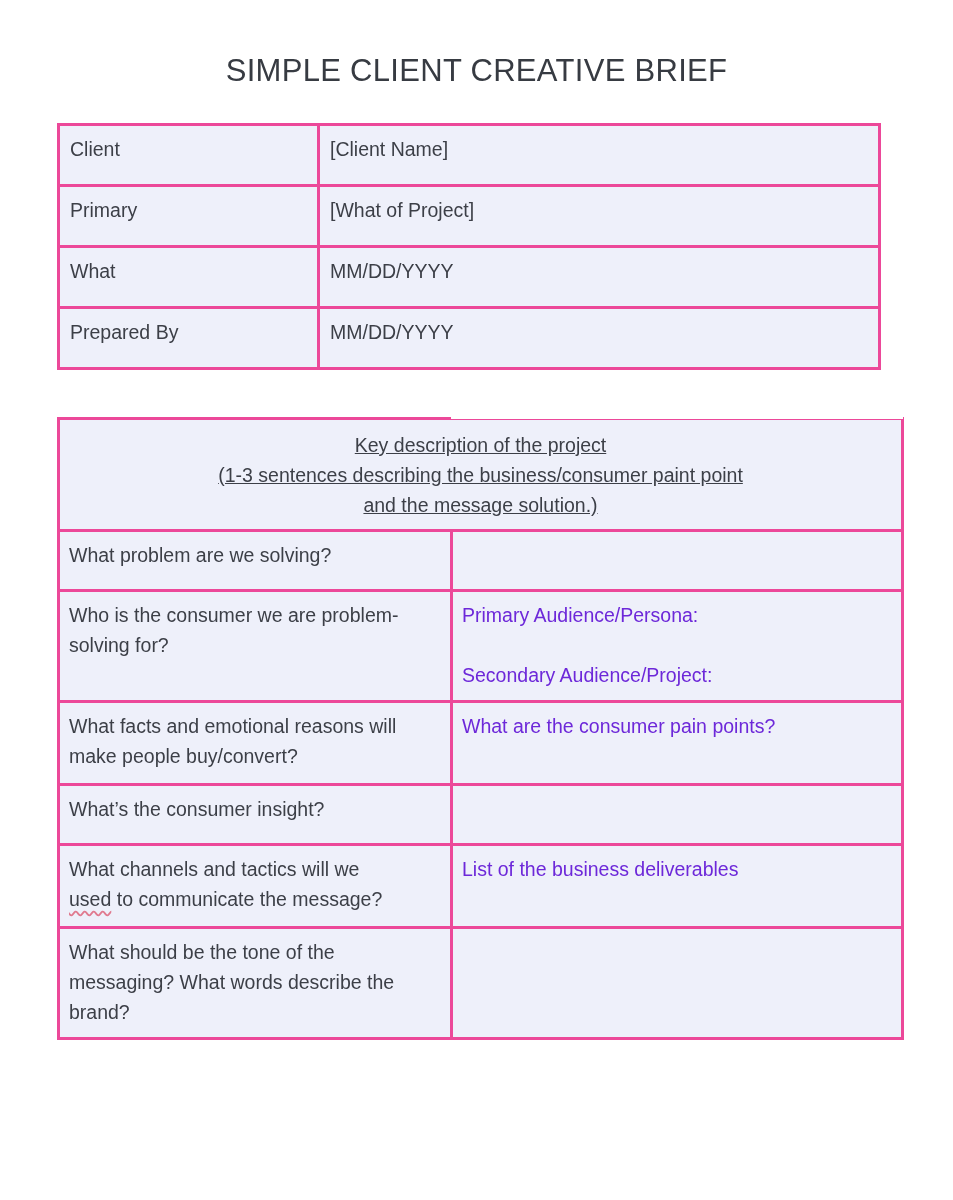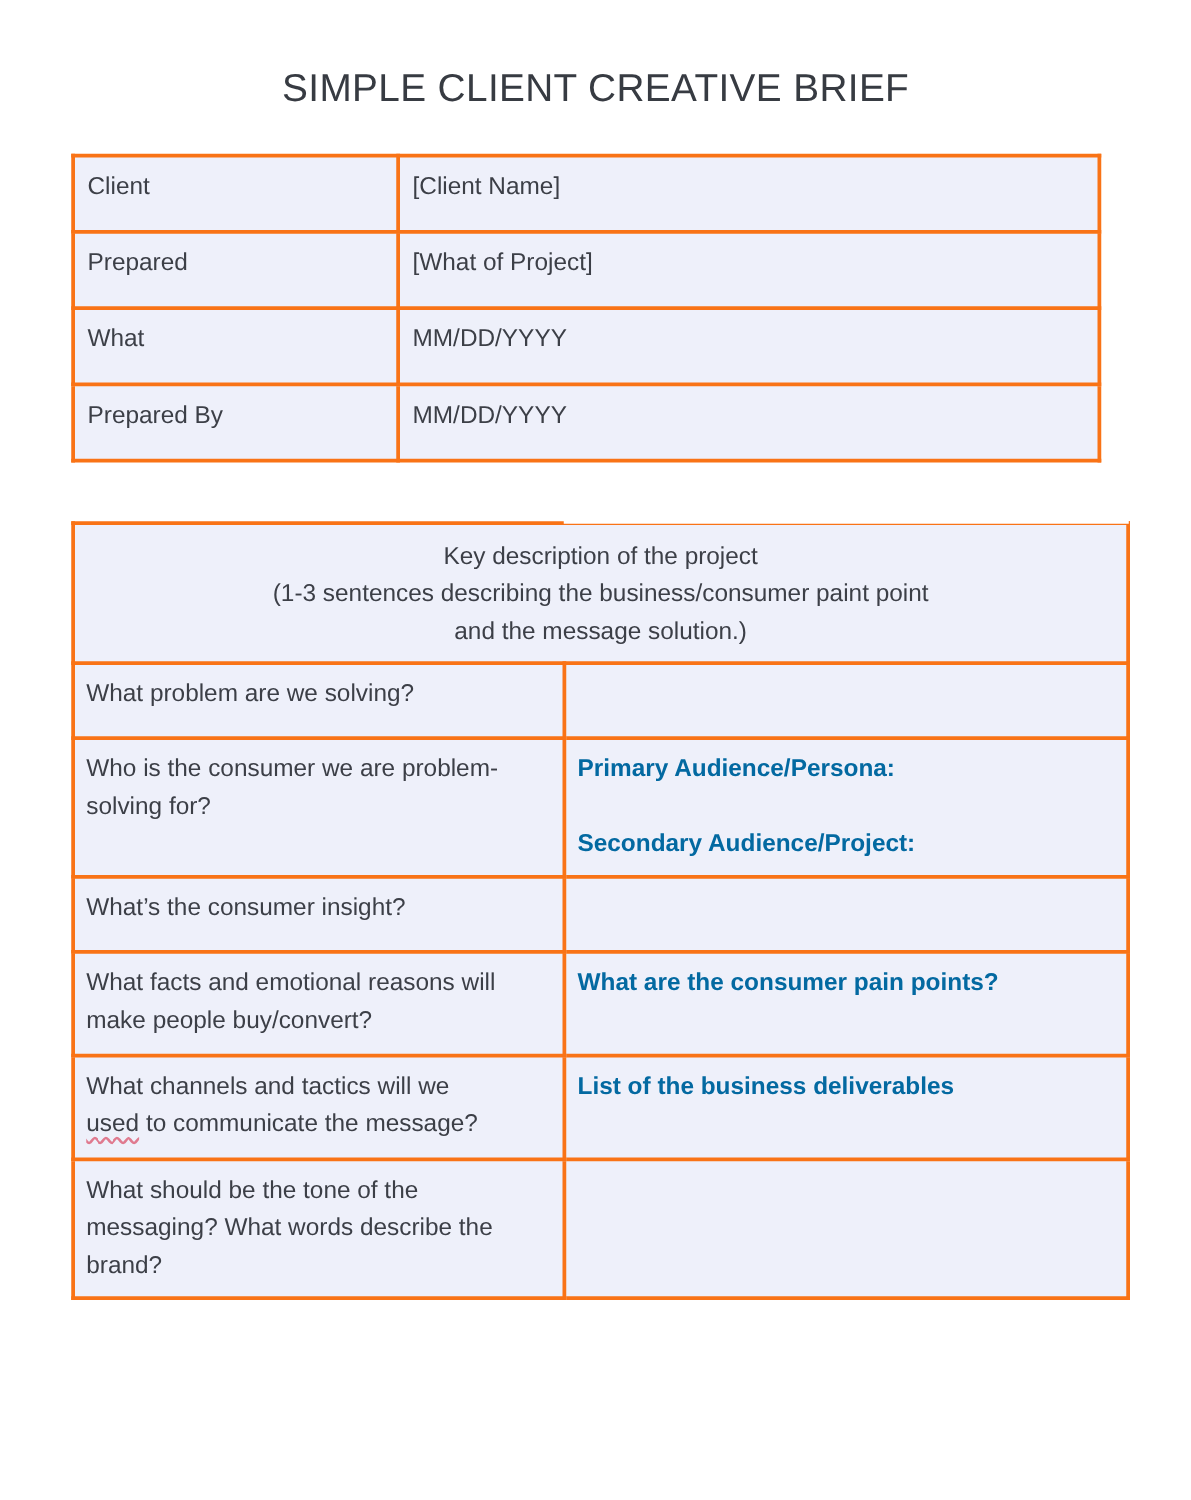--- a/index.html
+++ b/index.html
@@ -8,55 +8,55 @@
       font-family: "Liberation Sans", "DejaVu Sans", sans-serif;
       color: #3a3d45;
     }
     .title {
       position: absolute; left: 0; top: 32px; width: 953px;
       text-align: center; font-size: 31px; letter-spacing: 0.3px;
       color: #373b42; font-weight: normal;
     }
     table { border-collapse: collapse; position: absolute; table-layout: fixed; }
     td {
-      border: 3px solid #f97316; background: #eef0fa;
+      border: 3px solid #ec4899; background: #eef0fa;
       vertical-align: top; font-size: 19.5px; line-height: 30px;
       padding: 8px 9px; color: #3c3f47;
     }
     #info-table { left: 57px; top: 123px; width: 821px; }
     #info-table td { height: 41px; padding: 8px 9px 9px 10px; }
     #info-table col.c1 { width: 260px; }
     #info-table col.c2 { width: 561px; }
     #brief-table { left: 57px; top: 417px; width: 844px; }
     #brief-table col.c1 { width: 393px; }
     #brief-table col.c2 { width: 451px; }
     .header-cell { text-align: center; padding: 10px 9px 9px 9px; }
-    .header-cell div { line-height: 30px; }
+    .header-cell div { line-height: 30px; text-decoration: underline; }
     .top-border-fix { position: absolute; left: 451px; top: 414px; width: 452px; height: 5px; background: #ffffff; }
     .spell { text-decoration: underline wavy #e07a8f; text-underline-offset: 4px; }
-    .right-text { color: #0369a1; font-weight: bold; }
+    .right-text { color: #6d28d9; }
     .gap { height: 30px; }
   </style>
 </head>
 <body>
 
 <h1 class="title">SIMPLE CLIENT CREATIVE BRIEF</h1>
 
 <table id="info-table">
   <colgroup>
       <col class="c1">
       <col class="c2">
     </colgroup>
   <tbody>
       <tr>
     <td>Client</td>
     <td>[Client Name]</td>
   </tr>
   <tr>
-    <td>Prepared</td>
+    <td>Primary</td>
     <td>[What of Project]</td>
   </tr>
   <tr>
     <td>What</td>
     <td>MM/DD/YYYY</td>
   </tr>
   <tr>
     <td>Prepared By</td>
     <td>MM/DD/YYYY</td>
   </tr>
@@ -82,26 +82,26 @@
   </tr>
   <tr>
     <td style="height:92px">Who is the consumer we are problem-solving for?</td>
     <td class="right-text">
       <div>Primary Audience/Persona:</div>
       <div class="gap"></div>
       <div>Secondary Audience/Project:</div>
     </td>
   </tr>
   <tr>
+    <td style="height:64px">What facts and emotional reasons will make people buy/convert?</td>
+    <td class="right-text">What are the consumer pain points?</td>
+  </tr>
+  <tr>
     <td style="height:41px">What’s the consumer insight?</td>
     <td></td>
-  </tr>
-  <tr>
-    <td style="height:64px">What facts and emotional reasons will make people buy/convert?</td>
-    <td class="right-text">What are the consumer pain points?</td>
   </tr>
   <tr>
     <td style="height:64px">
       <span>What channels and tactics will we</span><br>
       <span class="spell">used</span><span> to communicate the message?</span>
     </td>
     <td class="right-text">List of the business deliverables</td>
   </tr>
   <tr>
     <td style="height:92px">What should be the tone of the messaging? What words describe the brand?</td>

